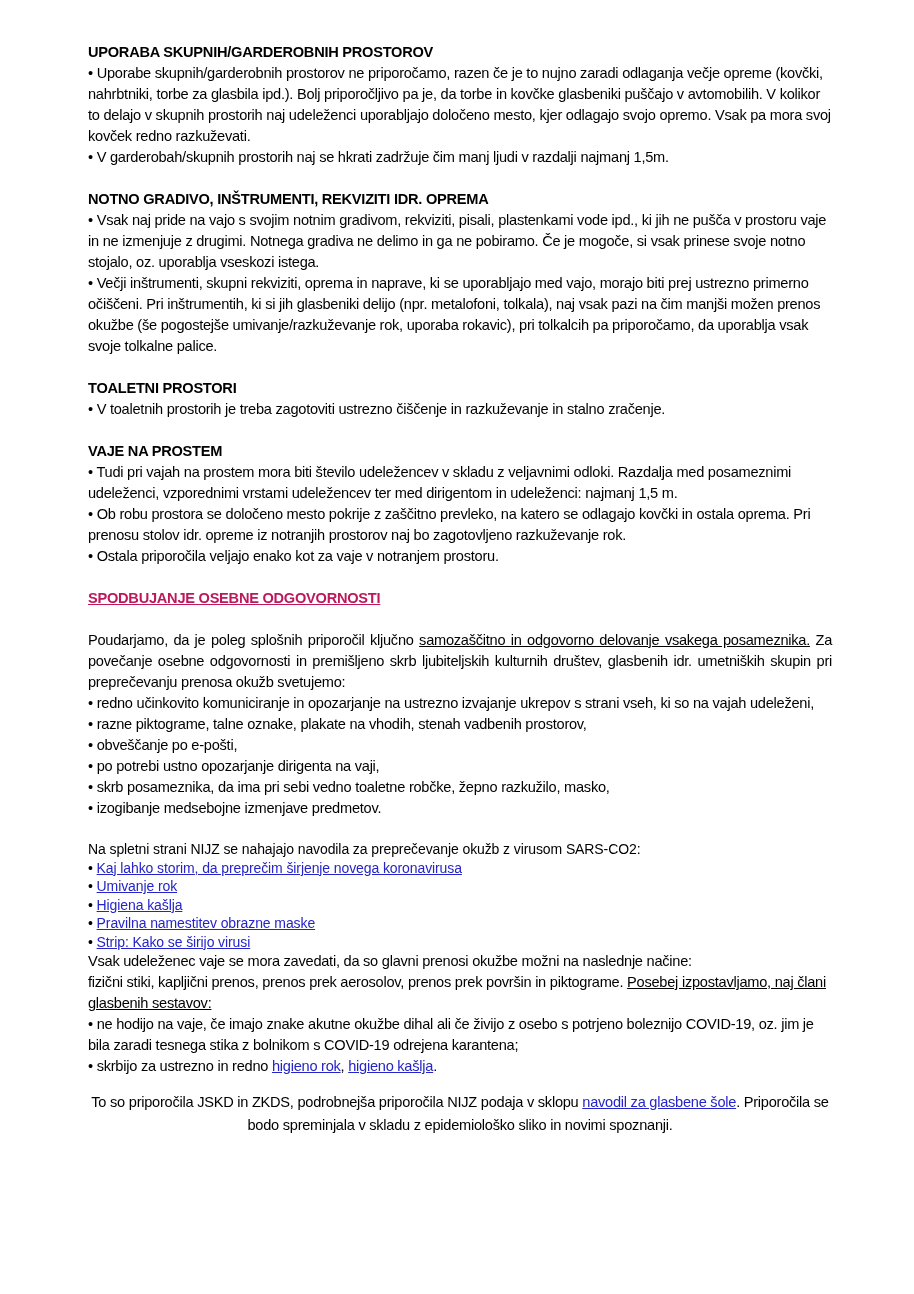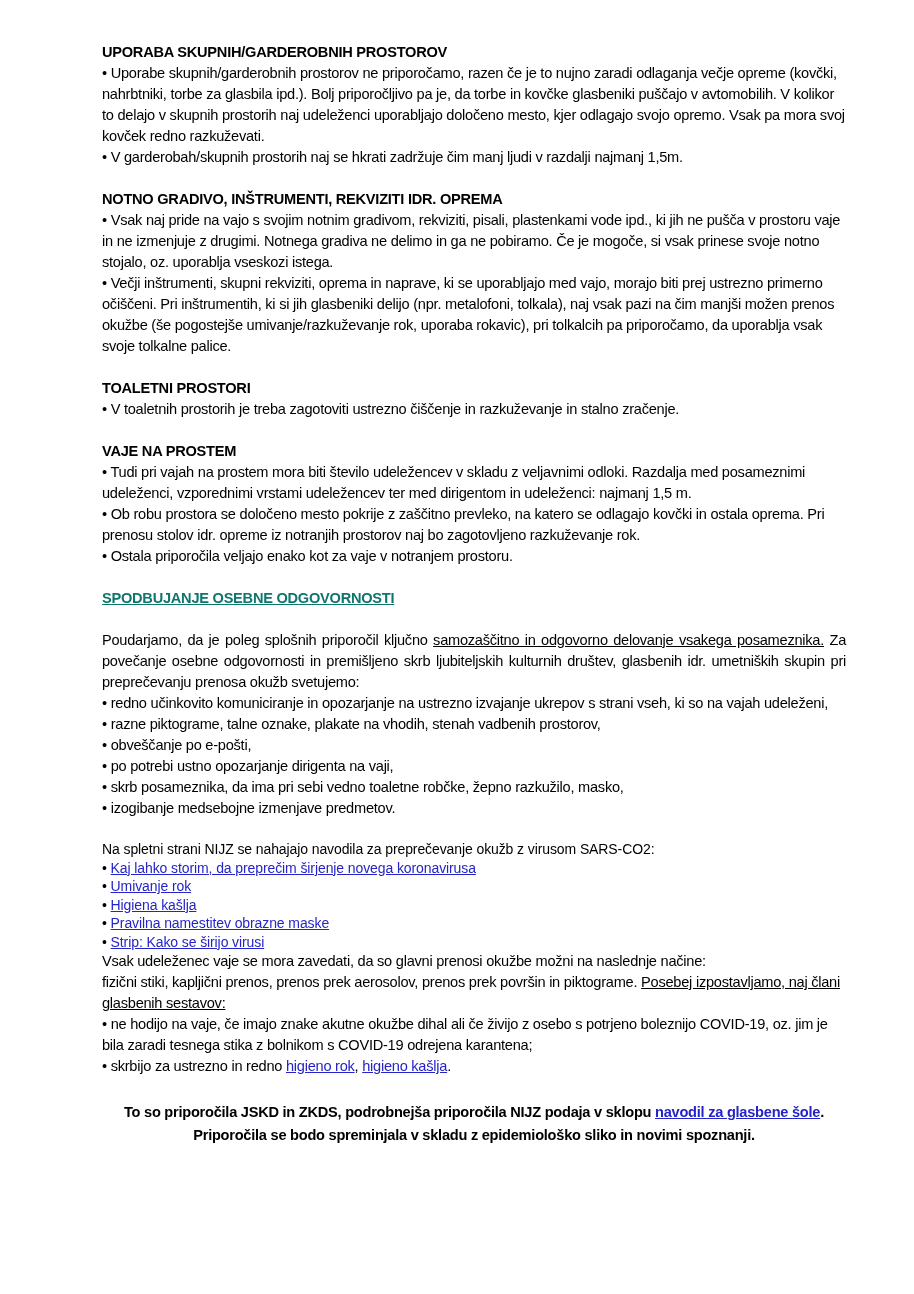--- a/index.html
+++ b/index.html
@@ -1,31 +1,31 @@
 <!DOCTYPE html>
 <html><head>
 <meta charset="utf-8">
 <style>
   html, body { margin: 0; padding: 0; background: #ffffff; }
   body { width: 914px; height: 1294px; position: relative; overflow: hidden; }
   .page {
-    position: absolute; left: 102px; top: 42px; width: 744px;
+    position: absolute; left: 88px; top: 42px; width: 744px;
     font-family: "Liberation Sans", sans-serif;
     font-size: 14.6px; color: #000; line-height: 21px;
     letter-spacing: -0.25px;
   }
   .h { font-weight: bold; margin: 0; }
   .p { margin: 0; }
   .gap { height: 21px; }
-  .accent-h { color: #0f766e; font-weight: bold; text-decoration: underline; margin: 0; }
+  .accent-h { color: #be185d; font-weight: bold; text-decoration: underline; margin: 0; }
   .just { text-align: justify; }
   .u { text-decoration: underline; }
   a, .link { color: #1a0dab; color: #2424c8; text-decoration: underline; cursor: pointer; }
   .small { font-size: 14px; line-height: 18.5px; letter-spacing: -0.1px; }
-  .final { font-weight: bold; text-align: center; margin-top: 24px; line-height: 23px; }
+  .final { font-weight: normal; text-align: center; margin-top: 14px; line-height: 23px; }
 </style>
 </head>
 <body>
 
 <div class="page">
 
   <p class="h">UPORABA SKUPNIH/GARDEROBNIH PROSTOROV</p>
   <p class="p">• Uporabe skupnih/garderobnih prostorov ne priporočamo, razen če je to nujno zaradi odlaganja večje opreme (kovčki, nahrbtniki, torbe za glasbila ipd.). Bolj priporočljivo pa je, da torbe in kovčke glasbeniki puščajo v avtomobilih. V kolikor to delajo v skupnih prostorih naj udeleženci uporabljajo določeno mesto, kjer odlagajo svojo opremo. Vsak pa mora svoj kovček redno razkuževati.</p>
   <p class="p">• V garderobah/skupnih prostorih naj se hkrati zadržuje čim manj ljudi v razdalji najmanj 1,5m.</p>
   <div class="gap"></div>

